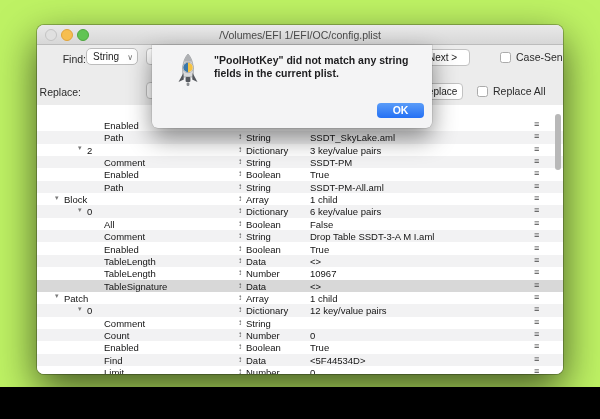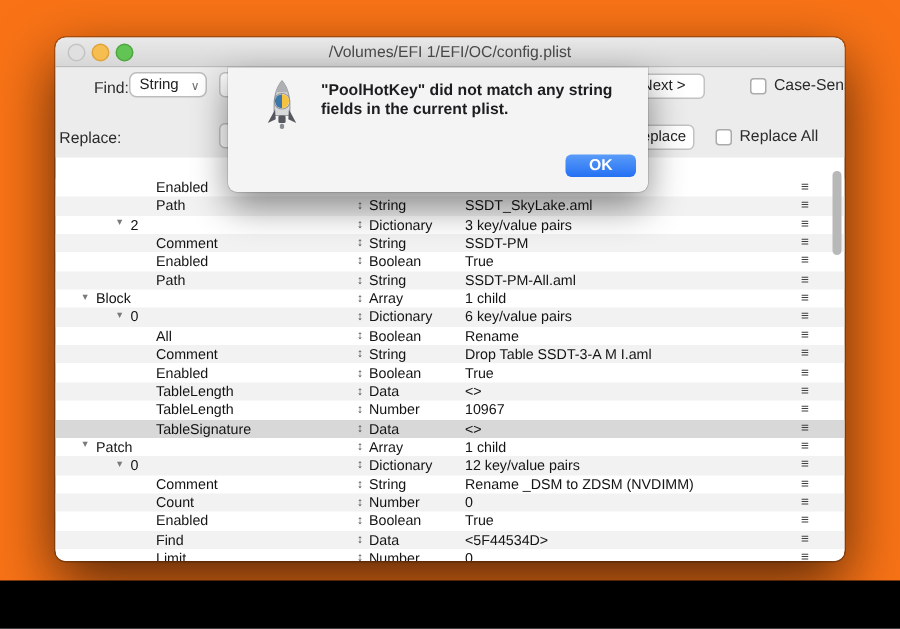--- a/index.html
+++ b/index.html
@@ -1,18 +1,18 @@
 <!DOCTYPE html>
 <html><head>
 <meta charset="utf-8">
 <style>
   * { margin:0; padding:0; box-sizing:border-box; }
   html,body { width:600px; height:419px; background:#000; overflow:hidden;
     font-family:"Liberation Sans", sans-serif; }
-  .stage { position:relative; width:600px; height:387px; background:#f97316; }
+  .stage { position:relative; width:600px; height:387px; background:#bef264; }
 
   .window { position:absolute; left:37px; top:25px; width:526px; height:349px;
     background:#fff; border-radius:7px; overflow:hidden;
     box-shadow:0 15px 40px rgba(0,0,0,.65), 0 0 0 1px rgba(0,0,0,.25); }
 
   
   .titlebar { position:absolute; left:0; top:0; width:100%; height:20px;
     background:linear-gradient(#e9e9e9,#d7d7d7); border-bottom:1px solid #bcbcbc; }
   .title { position:absolute; left:0; right:0; top:4px; text-align:center;
     font-size:10.5px; color:#4a4a4a; }
@@ -170,21 +170,21 @@
           <span class="cell" style="left: 50px;">0</span>
           <span class="typearrow">↕</span>
           <span class="cell typetxt">Dictionary</span>
           <span class="cell valtxt">6 key/value pairs</span>
           <span class="rowmenu">≡</span>
         </div>
         <div class="trow" style="top: 98.8px;">
           <span class="cell" style="left: 67px;">All</span>
           <span class="typearrow">↕</span>
           <span class="cell typetxt">Boolean</span>
-          <span class="cell valtxt">Rename</span>
+          <span class="cell valtxt">False</span>
           <span class="rowmenu">≡</span>
         </div>
         <div class="trow stripe" style="top: 111.15px;">
           <span class="cell" style="left: 67px;">Comment</span>
           <span class="typearrow">↕</span>
           <span class="cell typetxt">String</span>
           <span class="cell valtxt">Drop Table SSDT-3-A M I.aml</span>
           <span class="rowmenu">≡</span>
         </div>
         <div class="trow" style="top: 123.5px;">
@@ -228,21 +228,20 @@
           <span class="cell" style="left: 50px;">0</span>
           <span class="typearrow">↕</span>
           <span class="cell typetxt">Dictionary</span>
           <span class="cell valtxt">12 key/value pairs</span>
           <span class="rowmenu">≡</span>
         </div>
         <div class="trow" style="top: 197.6px;">
           <span class="cell" style="left: 67px;">Comment</span>
           <span class="typearrow">↕</span>
           <span class="cell typetxt">String</span>
-          <span class="cell valtxt">Rename _DSM to ZDSM (NVDIMM)</span>
           <span class="rowmenu">≡</span>
         </div>
         <div class="trow stripe" style="top: 209.95px;">
           <span class="cell" style="left: 67px;">Count</span>
           <span class="typearrow">↕</span>
           <span class="cell typetxt">Number</span>
           <span class="cell valtxt">0</span>
           <span class="rowmenu">≡</span>
         </div>
         <div class="trow" style="top: 222.3px;">

